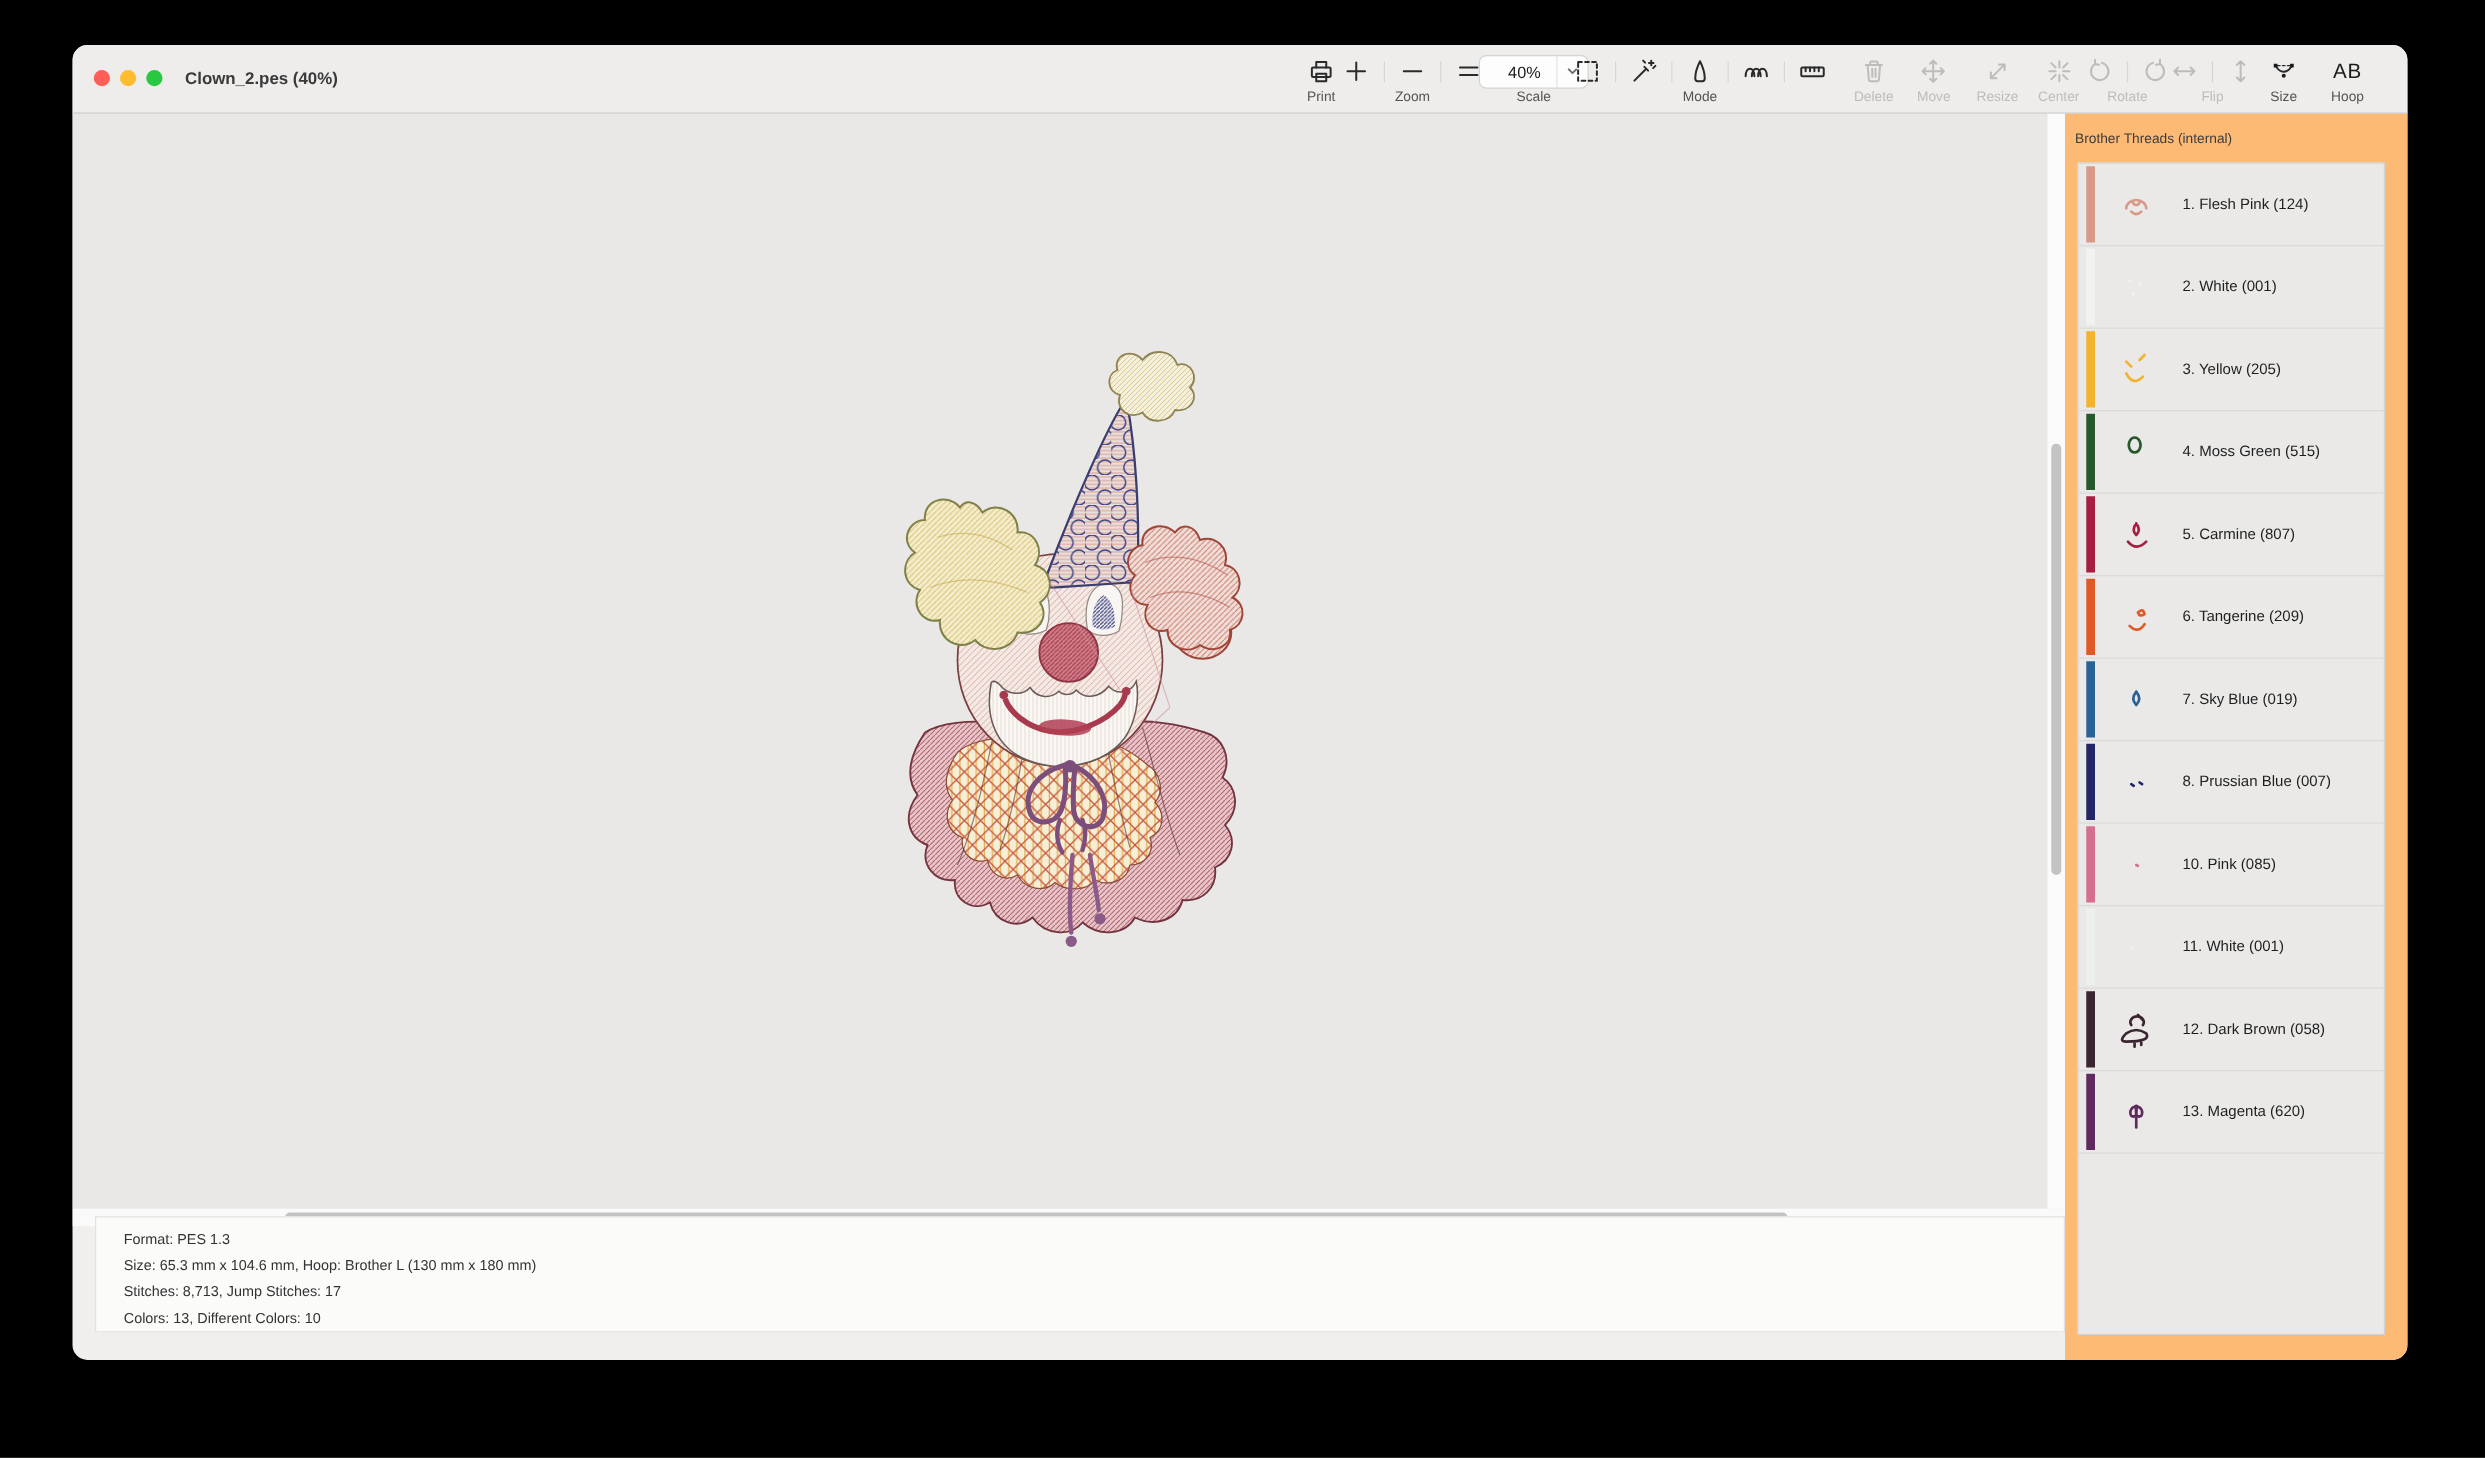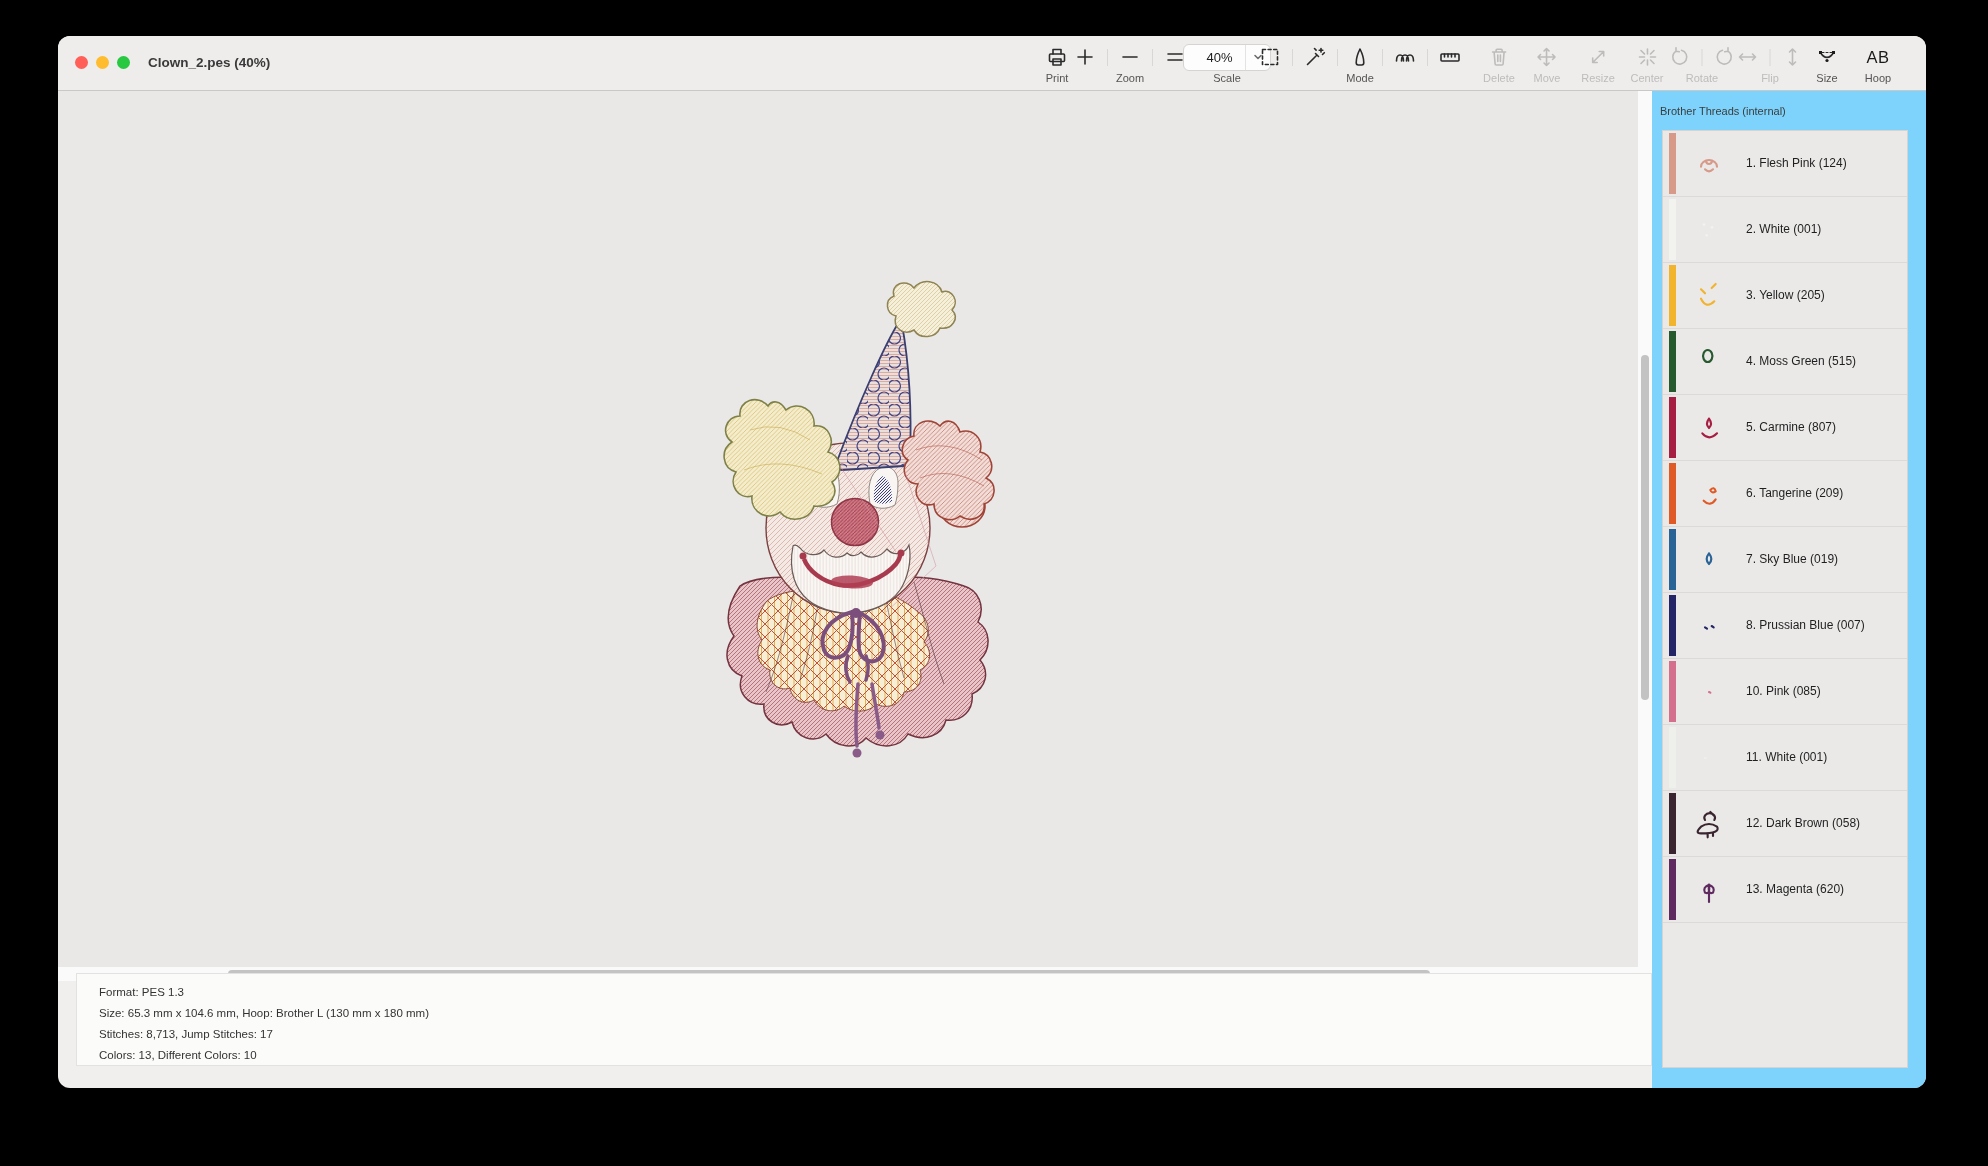--- a/index.html
+++ b/index.html
@@ -27,21 +27,21 @@
   .ab-ic{font-size:16.5px;font-weight:500;color:#1b1b1b;letter-spacing:.5px;line-height:24px;}
   
   .canvas{position:absolute;left:0;top:55px;width:1594px;height:876px;background:#e9e8e7;}
   .design-svg{position:absolute;left:642px;top:169px;}
   .vscroll{position:absolute;right:0;top:0;width:14px;height:100%;background:#fafafa;}
   .vthumb{position:absolute;left:3px;top:264px;width:8px;height:345px;border-radius:4px;background:#c3c3c3;}
   .hscroll{position:absolute;left:0;bottom:-14px;width:100%;height:14px;background:#fafafa;}
   .hthumb{position:absolute;left:170px;top:3px;width:1202px;height:8px;border-radius:4px;background:#c3c3c3;}
   .split-dot{position:absolute;left:1596px;top:553px;width:5px;height:5px;border-radius:50%;background:#c6c5c4;}
   
-  .panel{position:absolute;left:1594px;top:55px;width:274px;bottom:0;background:#7dd3fc;}
+  .panel{position:absolute;left:1594px;top:55px;width:274px;bottom:0;background:#fdba74;}
   .panel-header{position:absolute;left:8px;top:14px;font-size:11px;color:#3c3c3c;}
   .thread-list{position:absolute;left:10px;top:39px;width:246px;height:938px;background:#eae9e8;
                border:1px solid #d5d4d3;box-sizing:border-box;overflow:hidden;}
   .t-row{position:relative;height:66px;border-bottom:1px solid #dbdad9;box-sizing:border-box;}
   .t-bar{position:absolute;left:6px;top:2px;width:7px;height:61px;}
   .t-thumb{position:absolute;left:30px;top:17px;width:32px;height:32px;}
   .t-thumb svg{width:32px;height:32px;fill:none;stroke-width:1.6;stroke-linecap:round;stroke-linejoin:round;}
   .t-label{position:absolute;left:83px;top:0;height:66px;line-height:65px;font-size:12px;color:#1f1f1f;white-space:nowrap;}
   
   .infobox{position:absolute;left:18px;top:937px;width:1576px;height:93px;background:#fbfbfa;

